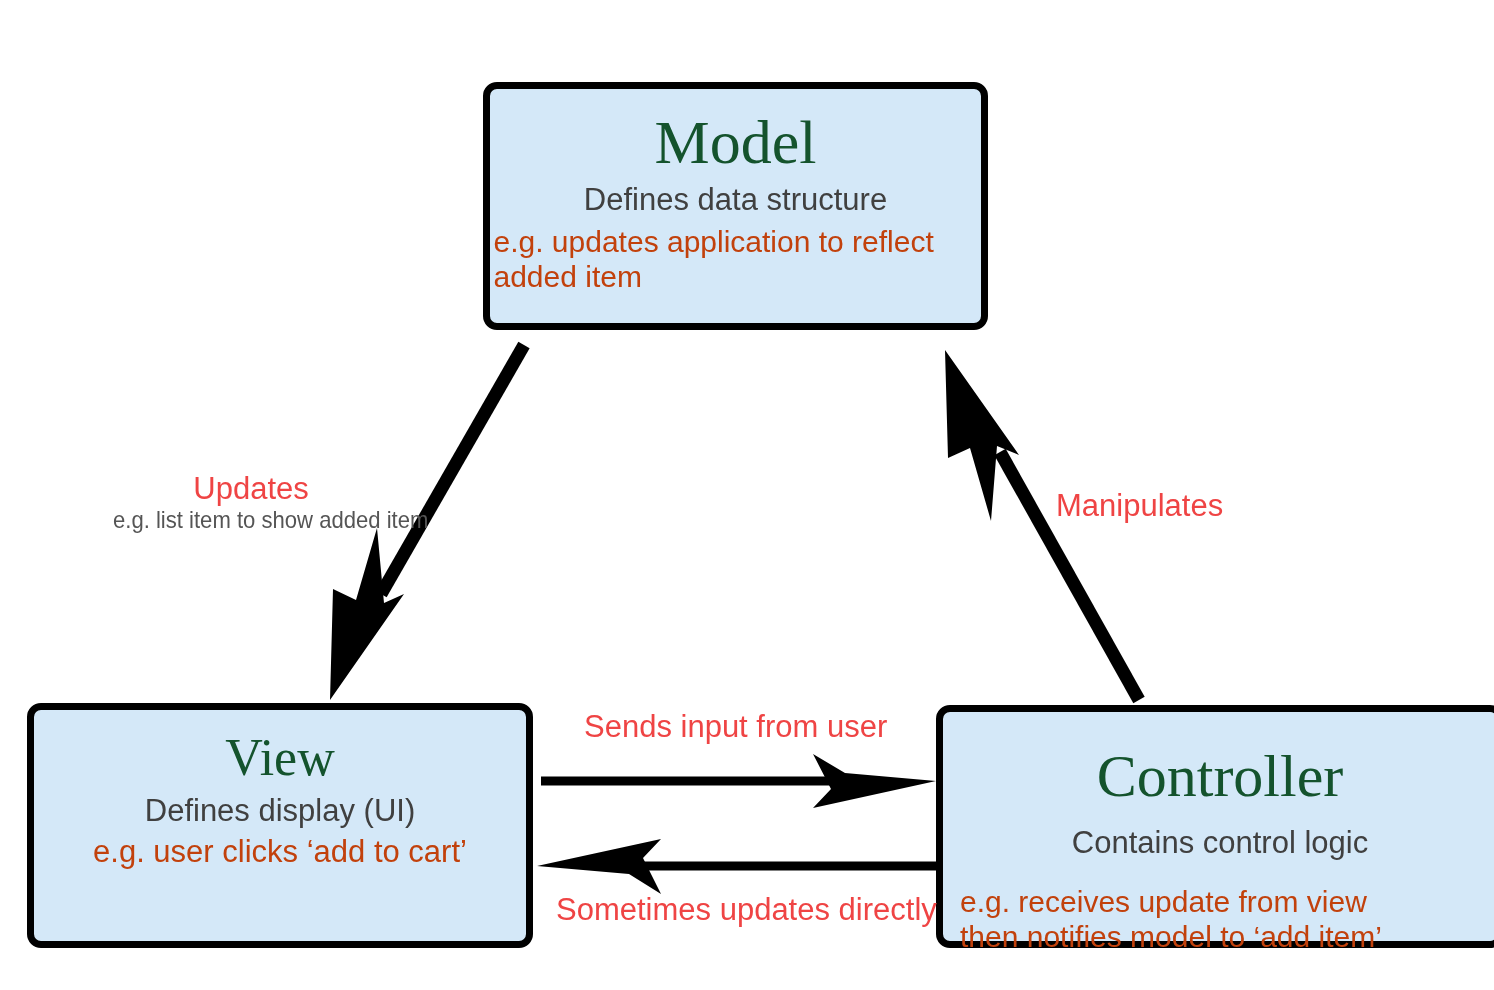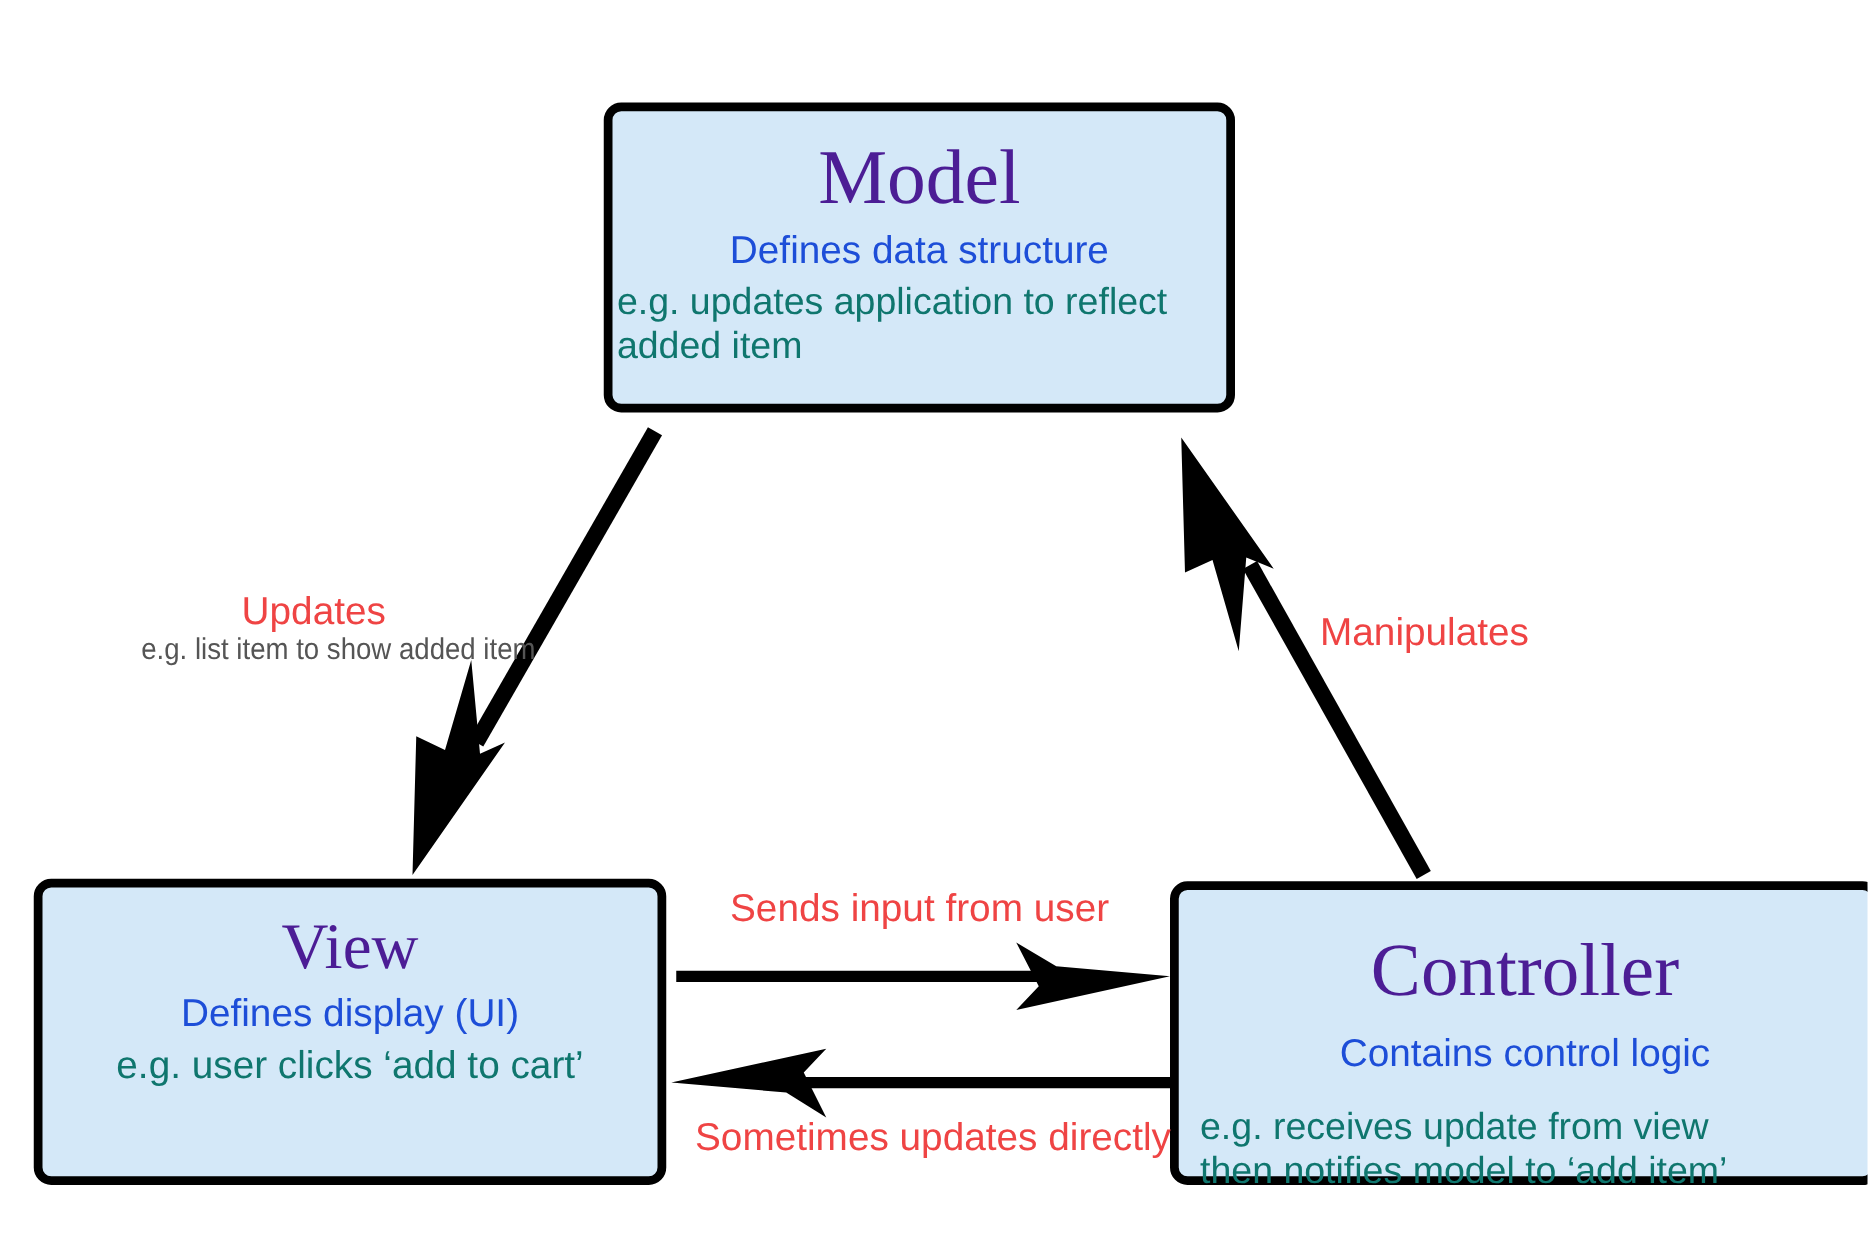--- a/index.html
+++ b/index.html
@@ -34,33 +34,33 @@
     border: 7px solid #000000;
     border-radius: 14px;
     box-sizing: border-box;
     overflow: visible;
     display: flex;
     flex-direction: column;
     align-items: center;
   }
   .node-title {
     font-family: "Liberation Serif", serif;
-    color: #4c1d95;
+    color: #14532d;
     line-height: 1.0;
     white-space: nowrap;
   }
   .node-sub {
     font-family: "Liberation Sans", sans-serif;
-    color: #1d4ed8;
+    color: #404040;
     line-height: 1.12;
     white-space: nowrap;
   }
   .node-eg {
     font-family: "Liberation Sans", sans-serif;
-    color: #0f766e;
+    color: #c2410c;
     line-height: 1.18;
   }
 
   
   #node-model {
     left: 483px;
     top: 82px;
     width: 505px;
     height: 248px;
   }

